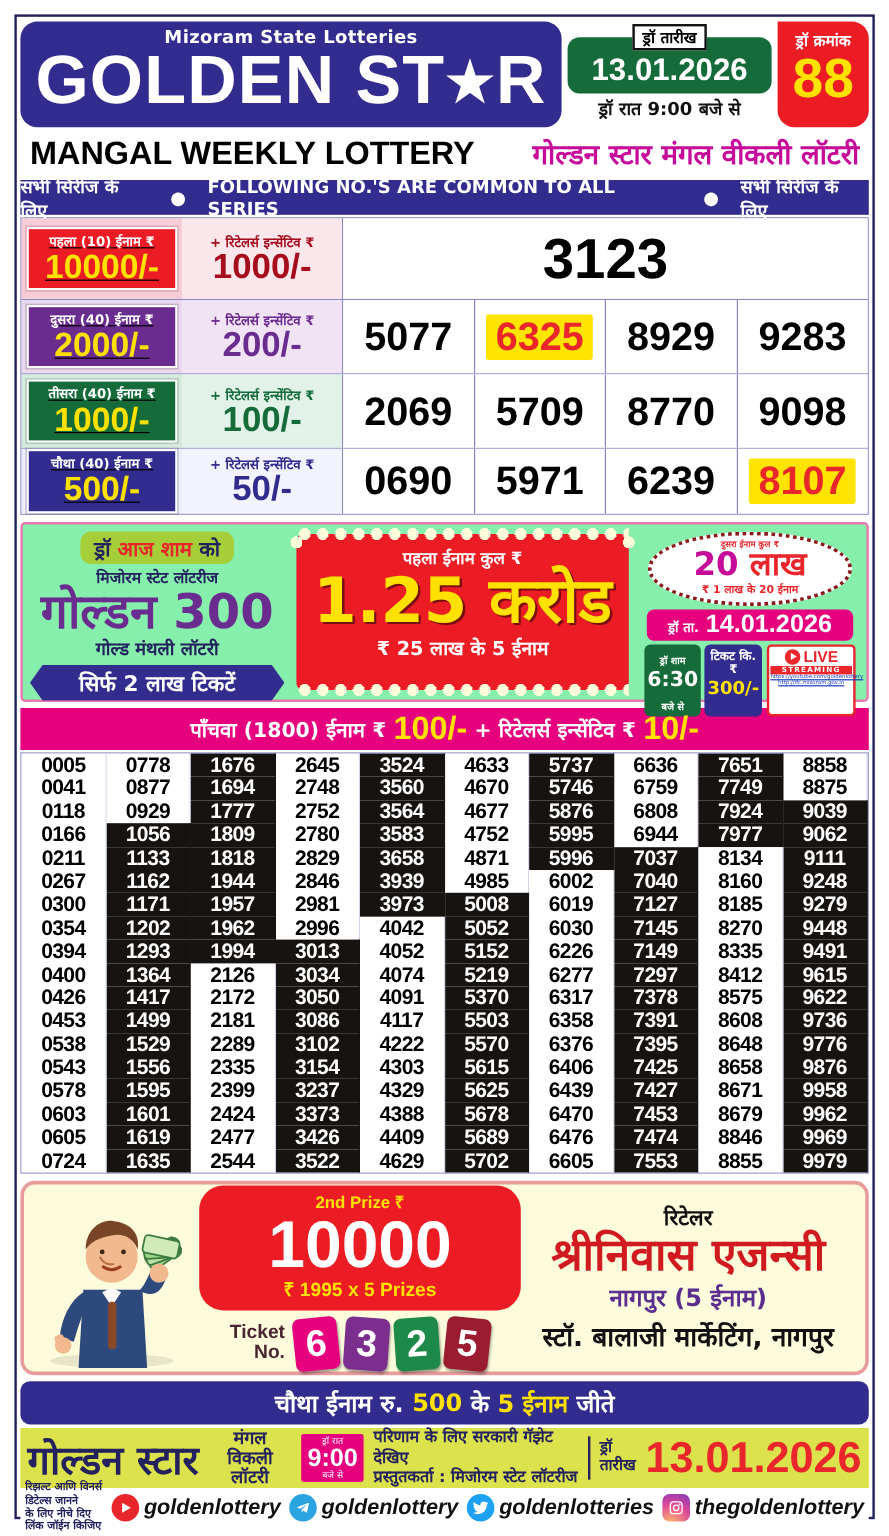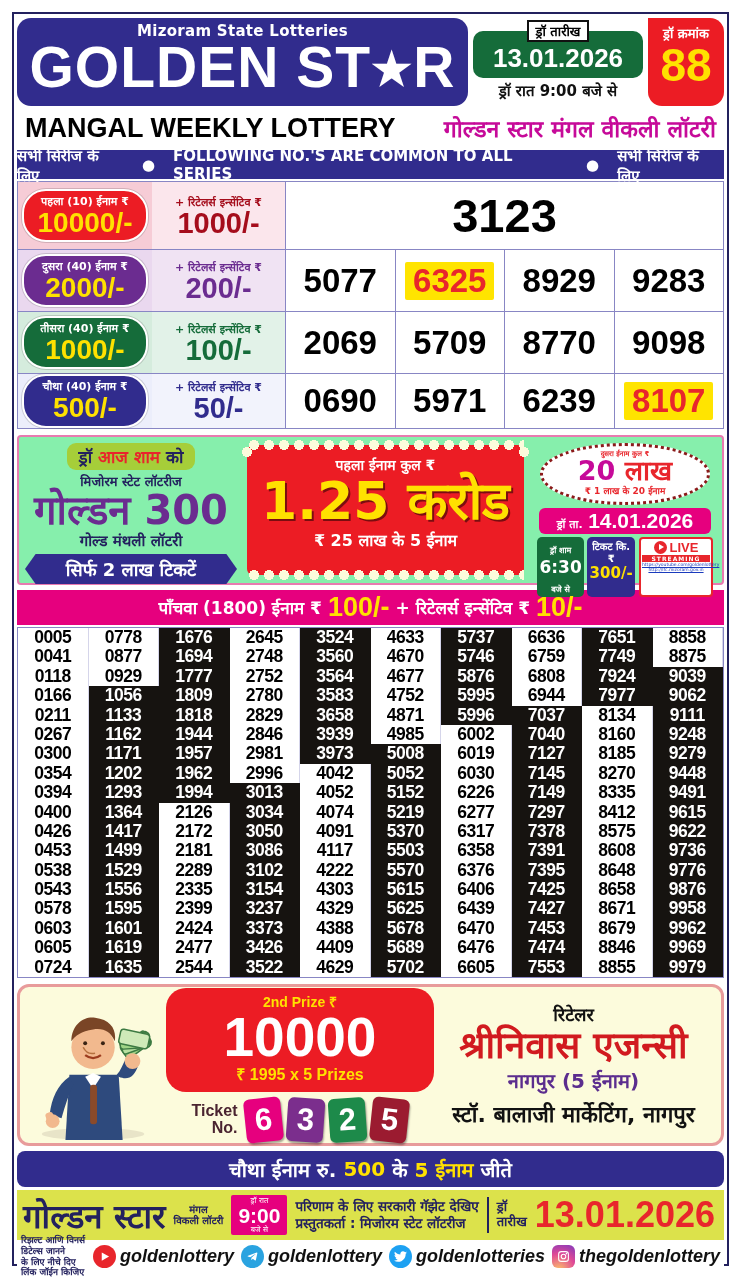--- a/index.html
+++ b/index.html
@@ -24,21 +24,21 @@
   .sub-en { font-family:"Liberation Sans",sans-serif; font-size:27px; font-weight:900; color:#000; }
   .sub-hi { font-size:23px; font-weight:bold; color:#c60a99; }
 
   .common-bar { background:#312c8d; color:#fff; height:29px; display:flex; align-items:center; justify-content:center; gap:18px; font-size:15px; font-weight:bold; }
 
   
   .prize-table { border:1px solid #8886c4; margin-top:2px; }
   .prow { display:flex; border-bottom:1px solid #8886c4; }
   .prow:last-child { border-bottom:none; }
   .pcell-label { width:134px; padding:4px; display:flex; align-items:center; justify-content:center; }
-  .pbadge { border:2px solid #fff; border-radius:24px; width:100%; text-align:center; padding:2px 0 3px; box-shadow:0 0 0 1px rgba(0,0,0,.15); }
+  .pbadge { border:2px solid #fff; border-radius:0; width:100%; text-align:center; padding:2px 0 3px; box-shadow:0 0 0 1px rgba(0,0,0,.15);text-decoration:underline; }
   .pbadge .small { font-size:11px; font-weight:bold; color:#fff; display:block; }
   .pbadge .amt { font-family:"Liberation Sans",sans-serif; font-size:28px; font-weight:900; color:#ffe100; line-height:1.05; }
   .pcell-inc { width:134px; text-align:center; display:flex; flex-direction:column; justify-content:center; border-right:1px solid #8886c4; }
   .pcell-inc .small { font-size:11px; font-weight:bold; }
   .pcell-inc .amt { font-family:"Liberation Sans",sans-serif; font-size:29px; font-weight:900; line-height:1; }
   .pnums { flex:1; display:flex; }
   .num-cell { flex:1; display:flex; align-items:center; justify-content:center; border-left:1px solid #8886c4; font-family:"Liberation Sans",sans-serif; font-size:33px; font-weight:900; color:#000; background:#fff; }
   .num-cell:first-child { border-left:none; }
   .num-cell.single { font-size:47px; }
   .num-cell .hl { background:#ffe400; color:#e8262c; padding:0 8px; border-radius:2px; }
@@ -111,21 +111,21 @@
   .retailer-lbl { font-size:18px; font-weight:bold; color:#111; }
   .retailer-name { font-size:37px; font-weight:900; color:#d11a1f; line-height:1.1; }
   .retailer-city { font-size:20px; font-weight:bold; color:#5b2d8e; }
   .retailer-stockist { font-size:22px; font-weight:bold; color:#111; margin-top:4px; }
 
   
   .fourth-bar { margin-top:5px; background:#312c8d; border-radius:8px; color:#fff; height:36px; display:flex; align-items:center; justify-content:center; gap:7px; font-size:20px; font-weight:bold; }
   .fourth-bar .y { color:#ffe100; }
   .lime-strip { margin-top:3px; background:#dce24b; height:50px; display:flex; align-items:center; padding:0 6px; gap:8px; }
   .foot-brand { font-size:33px; font-weight:900; color:#23215e; white-space:nowrap; }
-  .foot-sub { font-size:10px; font-weight:bold; color:#23215e; line-height:1.1; text-align:center; }
+  .foot-sub { font-size:15px; font-weight:bold; color:#23215e; line-height:1.1; text-align:center; }
   .foot-time { background:#e6007e; color:#fff; width:56px; text-align:center; border-radius:2px; line-height:1; padding:2px 0; }
   .foot-time .s { font-size:7.5px; display:block; } .foot-time .b { font-family:"Liberation Sans",sans-serif; font-size:21px; font-weight:900; }
   .foot-note { font-size:13.5px; font-weight:bold; color:#23215e; line-height:1.25; }
   .foot-div { width:2px; height:36px; background:#23215e; }
   .foot-datelbl { font-size:13px; font-weight:bold; color:#23215e; line-height:1.15; }
   .foot-date { font-family:"Liberation Sans",sans-serif; font-size:36px; font-weight:900; color:#e8262c; white-space:nowrap; }
   .social-strip { height:33px; display:flex; align-items:center; gap:7px; padding:0 4px; background:#fff; }
   .join-note { font-size:9px; font-weight:bold; color:#23215e; line-height:1.2; width:148px; }
   .soc { display:flex; align-items:center; gap:4px;font-style:italic; }
   .soc-handle { font-family:"Liberation Sans",sans-serif; font-size:18px; font-weight:bold; color:#111; }

